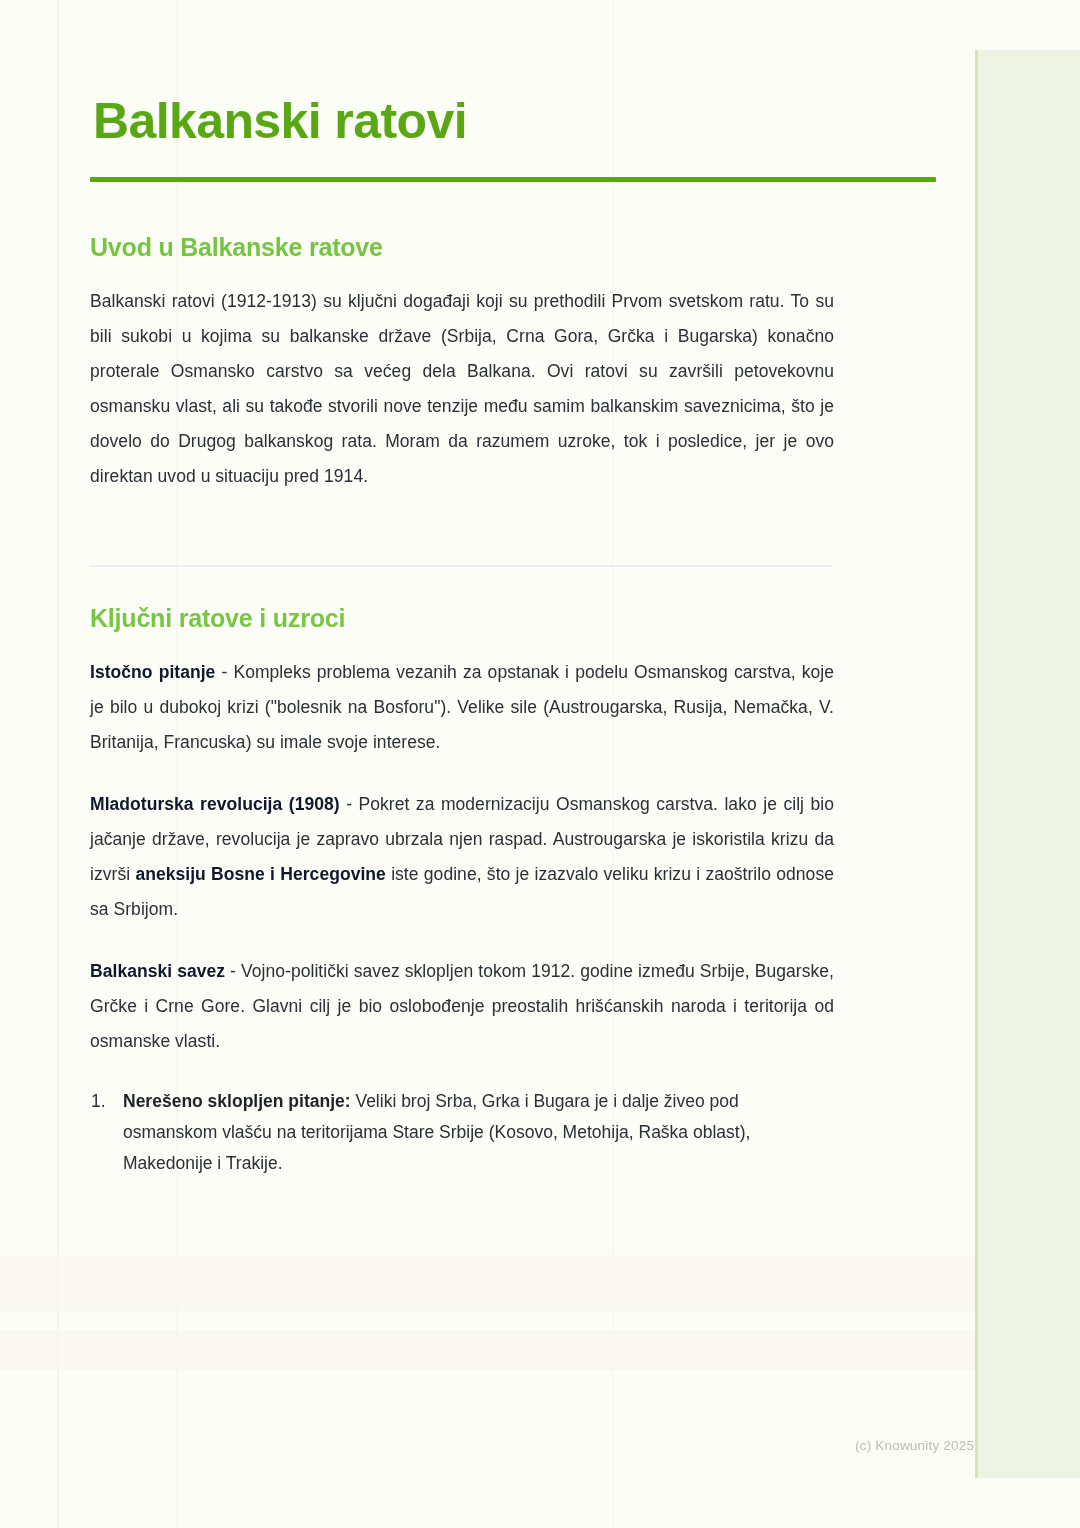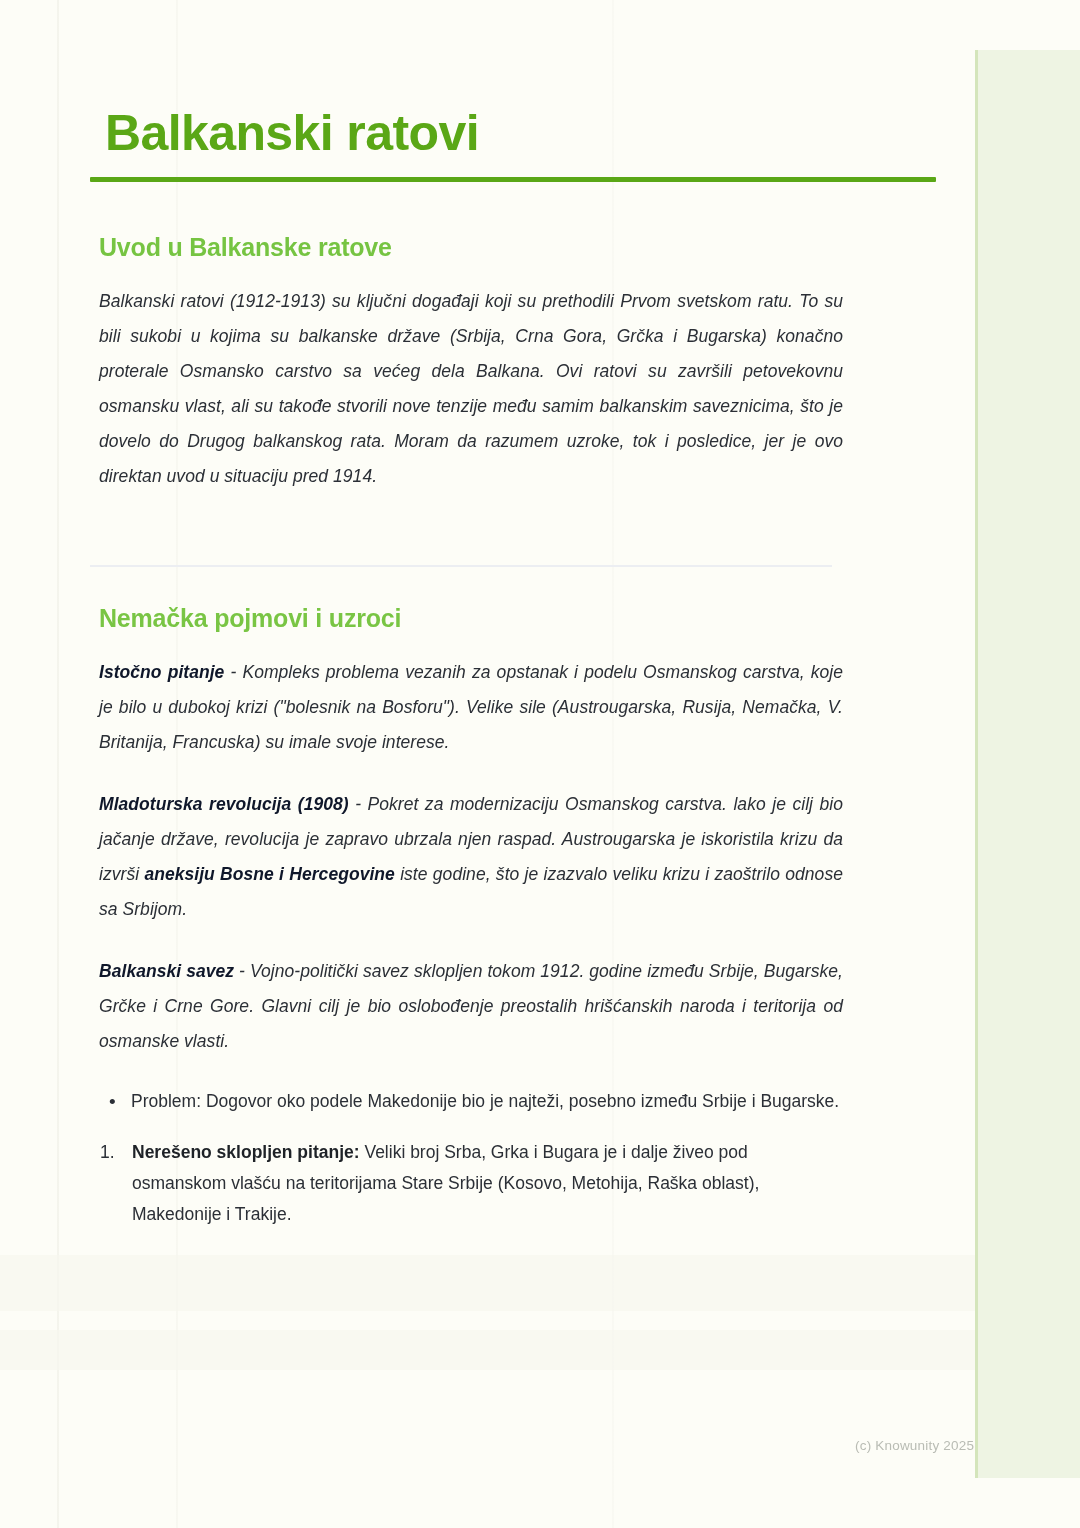--- a/index.html
+++ b/index.html
@@ -53,60 +53,58 @@
   }
 
   .page-title {
     position: absolute;
     left: 89px;
     top: 90px;
     font-size: 50px;
     font-weight: 700;
     letter-spacing: -0.6px;
     color: #5aa716;
-    margin: 16px;
+    margin: 4px;
     line-height: 1.1;
   }
 
   .title-rule {
     position: absolute;
     left: 90px;
     top: 177px;
     width: 846px;
     height: 5px;
     background: #5aa716;
     border-radius: 1px;
   }
 
   .section {
     position: absolute;
     left: 90px;
     width: 744px;
-    margin-left: 9px;
   }
 
   h2.section-title {
     font-size: 25px;
     font-weight: 700;
     color: #76c442;
     margin: 0 0 22px 0;
     letter-spacing: -0.2px;
   }
   h2.section-title.alt {
     color: #79c544;
   }
 
   p.body {
     font-size: 17.5px;
     line-height: 2.0;
     color: #2b2f36;
     margin: 0 0 27px 0;
     text-align: justify;
     letter-spacing: 0.05px;
-    font-style: italic;
   }
   p.body:last-child { margin-bottom: 0; }
   p.body b { font-weight: 700; color: #0f172a; }
 
   .divider {
     position: absolute;
     left: 90px;
     width: 742px;
     height: 2px;
     background: #eceef2;
@@ -191,30 +189,29 @@
   <div class="title-rule"></div>
 
   <div class="section" style="top:233px;">
     <h2 class="section-title">Uvod u Balkanske ratove</h2>
     <p class="body">Balkanski ratovi (1912-1913) su ključni događaji koji su prethodili Prvom svetskom ratu. To su bili sukobi u kojima su balkanske države (Srbija, Crna Gora, Grčka i Bugarska) konačno proterale Osmansko carstvo sa većeg dela Balkana. Ovi ratovi su završili petovekovnu osmansku vlast, ali su takođe stvorili nove tenzije među samim balkanskim saveznicima, što je dovelo do Drugog balkanskog rata. Moram da razumem uzroke, tok i posledice, jer je ovo direktan uvod u situaciju pred 1914.</p>
   </div>
 
   <div class="divider" style="top:565px;"></div>
 
   <div class="section" style="top:604px;">
-    <h2 class="section-title alt">Nemačka pojmovi i uzroci</h2>
+    <h2 class="section-title alt">Ključni ratove i uzroci</h2>
 
     <p class="body"><b>Istočno pitanje</b><span> - </span><span>Kompleks problema vezanih za opstanak i podelu Osmanskog carstva, koje je bilo u dubokoj krizi ("bolesnik na Bosforu"). Velike sile (Austrougarska, Rusija, Nemačka, V. Britanija, Francuska) su imale svoje interese.</span></p>
 
     <p class="body"><b>Mladoturska revolucija (1908)</b><span> - </span><span>Pokret za modernizaciju Osmanskog carstva. lako je cilj bio jačanje države, revolucija je zapravo ubrzala njen raspad. Austrougarska je iskoristila krizu da izvrši </span><b>aneksiju Bosne i Hercegovine</b><span> iste godine, što je izazvalo veliku krizu i zaoštrilo odnose sa Srbijom.</span></p>
 
     <p class="body"><b>Balkanski savez</b><span> - </span><span>Vojno-politički savez sklopljen tokom 1912. godine između Srbije, Bugarske, Grčke i Crne Gore. Glavni cilj je bio oslobođenje preostalih hrišćanskih naroda i teritorija od osmanske vlasti.</span></p>
 
     <ul class="bullets">
-      <li>Problem: Dogovor oko podele Makedonije bio je najteži, posebno između Srbije i Bugarske.</li>
     </ul>
 
 
     <ol class="numbered">
       <li><b>Nerešeno sklopljen pitanje:</b><span> Veliki broj Srba, Grka i Bugara je i dalje živeo pod osmanskom vlašću na teritorijama Stare Srbije (Kosovo, Metohija, Raška oblast), Makedonije i Trakije.</span></li>
     </ol>
   </div>
 
   <div class="watermark">(c) Knowunity 2025</div>
 

